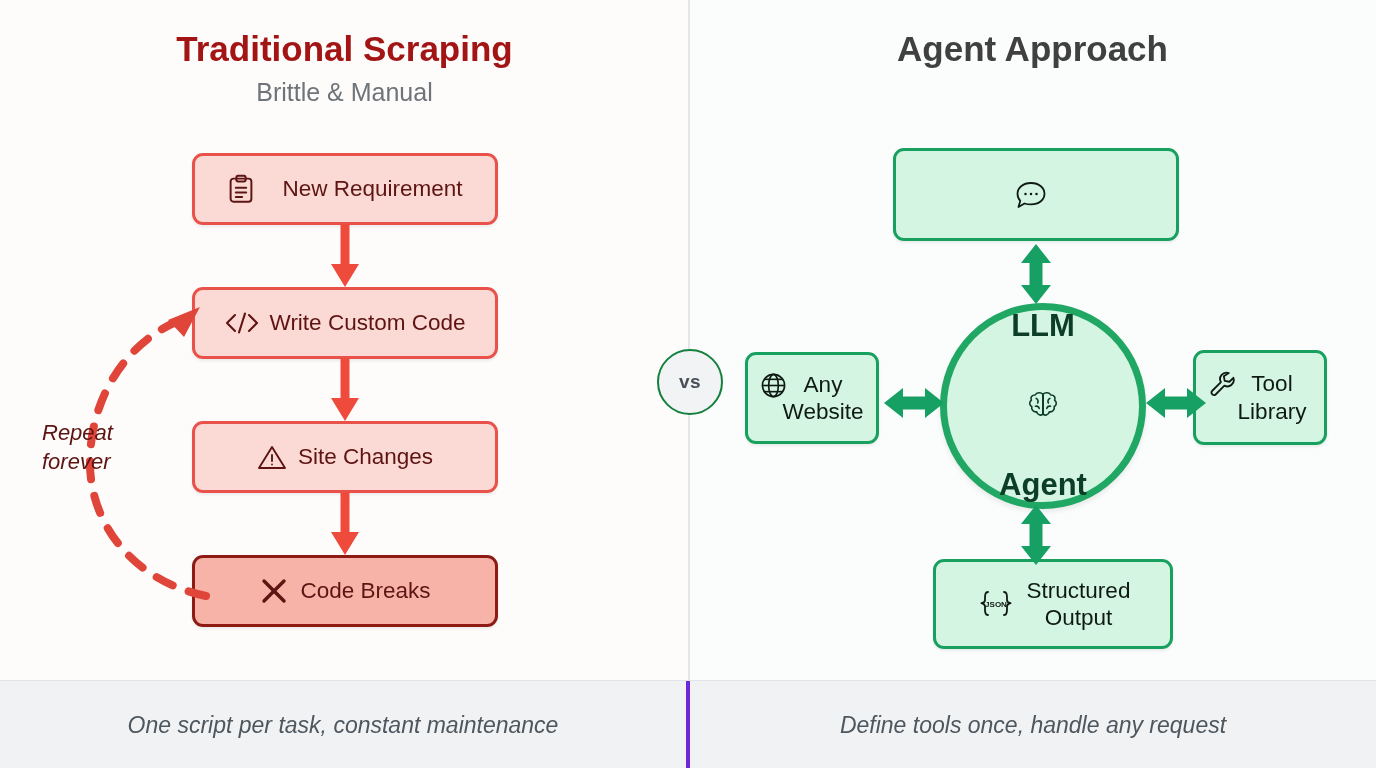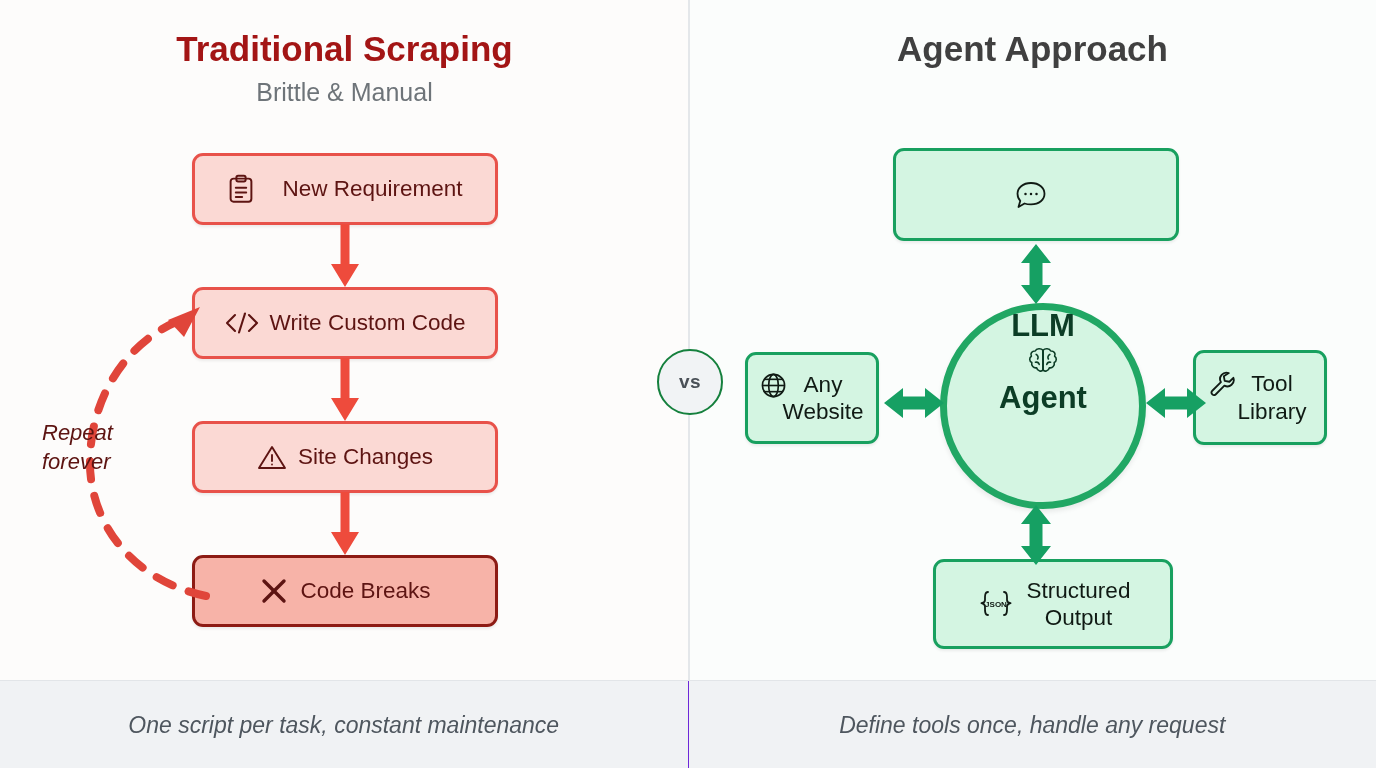--- a/index.html
+++ b/index.html
@@ -95,21 +95,21 @@
   
   #n-nl      {left:893px;top:148px;width:286px;height:93px;}
   #n-web     {left:745px;top:352px;width:134px;height:92px;}
   #n-tool    {left:1193px;top:350px;width:134px;height:95px;}
   #n-struct  {left:933px;top:559px;width:240px;height:90px;}
 
   .circle{
     position:absolute;left:940px;top:303px;width:192px;height:192px;
     border-radius:50%;
     background:#d4f5e2;border:7px solid #21a764;
-    display:flex;flex-direction:column;align-items:center;justify-content:flex-start;
+    display:flex;flex-direction:column;align-items:center;justify-content:space-between;
     box-shadow:0 3px 5px rgba(0,0,0,.08);
   }
   .circle .c-top,.circle .c-bot{
     font-size:31px;font-weight:700;color:#0c3d26;line-height:1.05;
   }
   .circle .c-ico{margin:3px 0 2px 0;display:block;}
 
   .dbl{position:absolute;}
   #d-top{left:1014px;top:243px;}
   #d-bottom{left:1014px;top:504px;}
@@ -119,21 +119,21 @@
   
   .footer{
     position:absolute;left:0;top:680px;width:1376px;height:88px;
     background:#f0f2f4;border-top:1px solid #e2e5e8;
     display:flex;
   }
   .footer .cell{
     flex:1 1 50%;display:flex;align-items:center;justify-content:center;
     font-size:23px;font-style:italic;color:#4e565e;
   }
-  .footer .cell:first-child{border-right:1px solid #6d28d9;}
+  .footer .cell:first-child{border-right:4px solid #6d28d9;}
 </style>
 </head>
 <body>
 
 <div class="stage">
 
   <div class="panel panel-left"></div>
   <div class="panel panel-right"></div>
   <div class="divider"></div>
 

